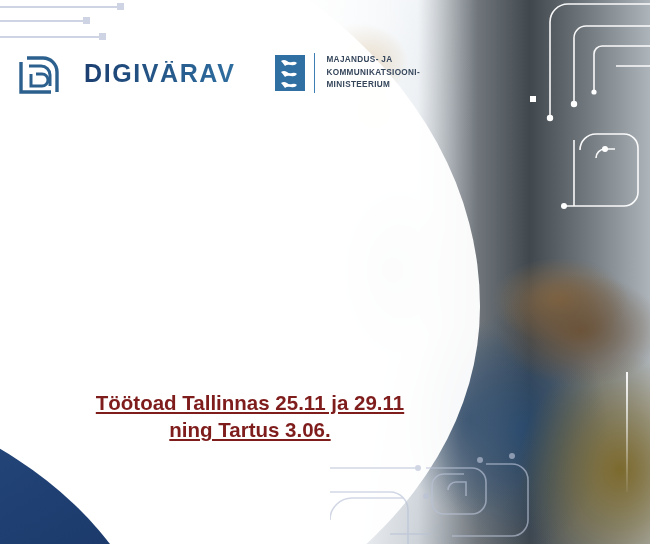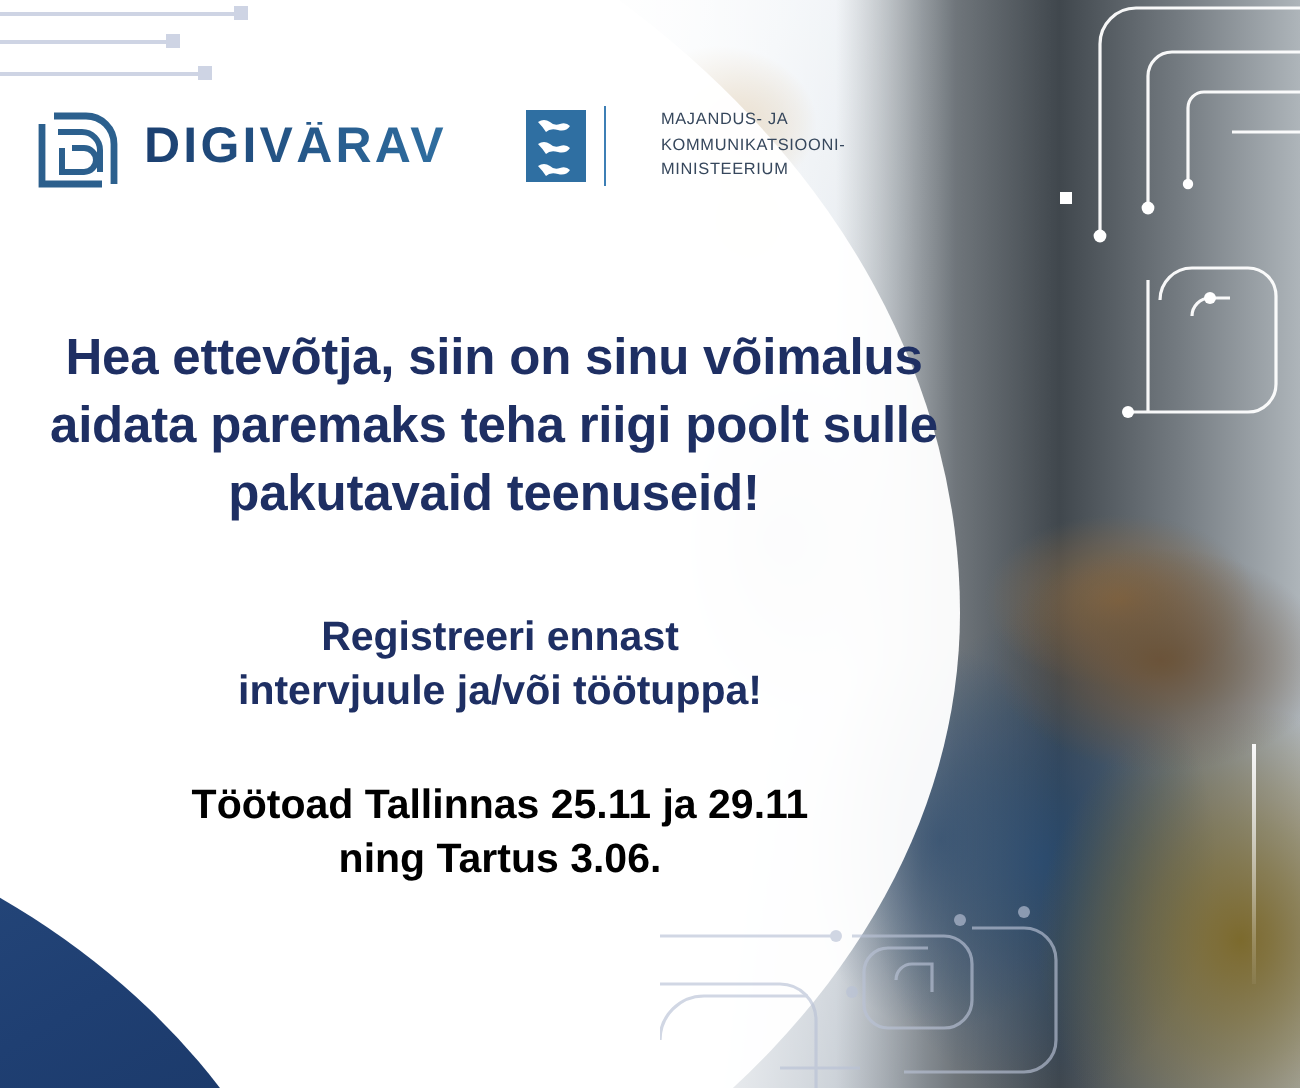--- a/index.html
+++ b/index.html
@@ -145,21 +145,21 @@
     position: absolute;
     top: 50px;
     left: 17px;
     display: flex;
     align-items: center;
     gap: 0;
   }
   .dv-logo {
     display: flex;
     align-items: center;
-    gap: 11px;
+    gap: 23px;
   }
   .dv-mark { width: 44px; height: 46px; display: block; }
   .dv-words { display: flex; flex-direction: column; line-height: 1; }
   .dv-title {
     font-size: 25px;
     font-weight: 700;
     letter-spacing: 1.6px;
     color: #1f4a7d;
     background: linear-gradient(90deg, #1b3f70 0%, #2f6ea0 100%);
     -webkit-background-clip: text;
@@ -180,26 +180,25 @@
   }
   .coat { width: 30px; height: 36px; display: block; }
   .min-divider {
     width: 1px;
     height: 40px;
     background: #3d7fb5;
     margin: 0 11px 0 9px;
   }
   .min-text {
     font-size: 8.2px;
-    font-weight: 400;
+    font-weight: 700;
     letter-spacing: 0.35px;
     color: #36475c;
     line-height: 1.55;
     text-transform: uppercase;
-    margin-left: 16px;
   }
   .min-text div { white-space: nowrap; }
 
   
   .headline {
     position: absolute;
     top: 163px;
     left: 0;
     width: 494px;
     text-align: center;
@@ -222,21 +221,22 @@
   }
   .dates {
     position: absolute;
     top: 389px;
     left: 0;
     width: 500px;
     text-align: center;
     font-size: 20.5px;
     font-weight: 700;
     line-height: 1.33;
-    color: #000000;
+    color: #7f1d1d;
+    text-decoration: underline;
   }
 </style>
 </head>
 <body>
 
 <div class="poster">
 
   <div class="photo-wrap">
     <div class="photo"></div>
     <div class="photo-scrim"></div>
@@ -332,29 +332,20 @@
       </svg>
       <div class="min-divider"></div>
       <div class="min-text">
         <div>Majandus- ja</div>
         <div>Kommunikatsiooni-</div>
         <div>Ministeerium</div>
       </div>
     </div>
   </div>
 
-  <div class="headline">
-    <div>Hea ettevõtja, siin on sinu võimalus</div>
-    <div>aidata paremaks teha riigi poolt sulle</div>
-    <div>pakutavaid teenuseid!</div>
-  </div>
-
-  <div class="subhead">
-    <div>Registreeri ennast</div>
-    <div>intervjuule ja/või töötuppa!</div>
-  </div>
+
 
   <div class="dates">
     <div>Töötoad Tallinnas 25.11 ja 29.11</div>
     <div>ning Tartus 3.06.</div>
   </div>
 
 </div>
 
 </body></html>

